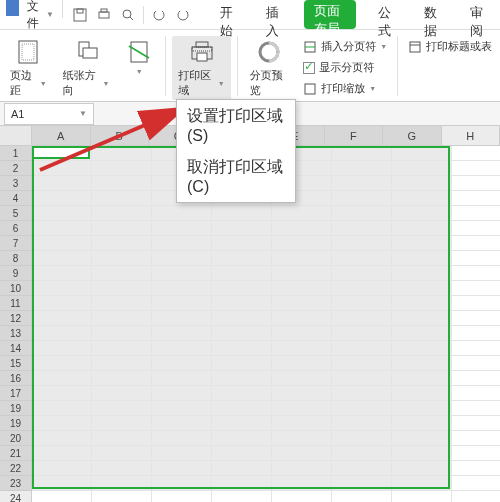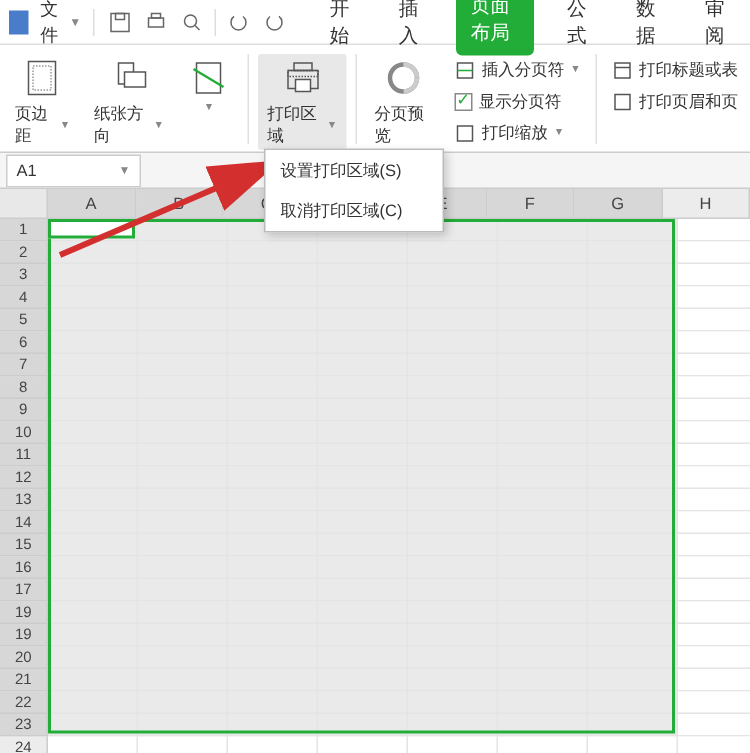--- a/index.html
+++ b/index.html
@@ -1,18 +1,18 @@
 <!DOCTYPE html>
 <html><head>
   <meta charset="utf-8">
   <style>
     * { margin: 0; padding: 0; box-sizing: border-box; }
     body { font-family: "Microsoft YaHei", sans-serif; font-size: 12px; background: #f5f5f5; width: 500px; height: 502px; overflow: hidden; position: relative; }
     
-    .titlebar { height: 30px; background: #fff; border-bottom: 1px solid #ddd; display: flex; align-items: center; padding: 0 6px; gap: 8px; }
+    .titlebar { height: 30px; background: #fff; border-bottom: 1px solid #ddd; display: flex; padding: 0 6px; gap: 8px; }
     .titlebar .logo { width: 16px; height: 16px; background: #4a7dc9; }
     .file-menu { display: flex; align-items: center; gap: 2px; color: #333; cursor: pointer; }
     .file-menu .chev { font-size: 8px; color: #888; }
     .vbar { width: 1px; height: 18px; background: #ddd; }
     .qat { display: flex; gap: 6px; align-items: center; }
     .qat-icon { width: 18px; height: 18px; display: flex; align-items: center; justify-content: center; color: #555; }
     .tabs { display: flex; gap: 14px; margin-left: 12px; }
     .tab { color: #333; padding: 4px 8px; cursor: pointer; font-size: 13px; }
     .tab.active { background: #22ac38; color: #fff; border-radius: 4px; padding: 2px 10px; }
     
@@ -42,21 +42,21 @@
     .rowheads { position: absolute; top: 20px; left: 0; width: 32px; }
     .rowhead { height: 15px; border-right: 1px solid #ccc; border-bottom: 1px solid #ccc; background: #ececec; text-align: center; font-size: 10px; color: #444; line-height: 15px; }
     .rowhead.sel { background: #d7d7d7; }
     .cells { position: absolute; top: 20px; left: 32px; }
     .cell { position: absolute; border-right: 1px solid #e4e4e4; border-bottom: 1px solid #e4e4e4; background: #fff; }
     .cell.sel { background: #eaeaea; }
     .selborder { position: absolute; border: 2px solid #22ac38; pointer-events: none; }
     .active-cell { position: absolute; background: #fff; border: 2px solid #22ac38; pointer-events: none; }
     
     .dropdown { position: absolute; top: 99px; left: 176px; width: 120px; background: #fff; border: 1px solid #bbb; box-shadow: 2px 2px 6px rgba(0,0,0,0.2); z-index: 50; }
-    .dropdown-item { padding: 6px 10px; font-size: 11px; color: #333; cursor: pointer; }
+    .dropdown-item { padding: 6px 10px; font-size: 16px; color: #333; cursor: pointer; }
     
     .arrow-svg { position: absolute; top: 100px; left: 30px; z-index: 40; pointer-events: none; }
     
     svg { display: block; }
   </style>
 </head>
 <body>
 
 <div class="titlebar">
   <div class="logo"></div>
@@ -197,28 +197,20 @@
   <div class="rb-sep"></div>
   <div class="rb-col">
     <div class="rb-row">
         <span class="rb-mini-icon">
           <svg width="14" height="14" viewBox="0 0 14 14">
             <rect x="2" y="2" width="10" height="10" fill="none" stroke="#555"></rect>
             <line x1="2" y1="5" x2="12" y2="5" stroke="#555"></line>
           </svg>
         </span>
         <span>打印标题或表</span>
-      </div>
-    <div class="rb-row">
-        <span class="rb-mini-icon">
-          <svg width="14" height="14" viewBox="0 0 14 14">
-            <rect x="2" y="2" width="10" height="10" fill="none" stroke="#555"></rect>
-          </svg>
-        </span>
-        <span>打印页眉和页</span>
       </div>
   </div>
 </div>
 
 <div class="namebox-bar">
   <div class="namebox">
     <span>A1</span>
     <span class="nbdd">▼</span>
   </div>
 </div>

